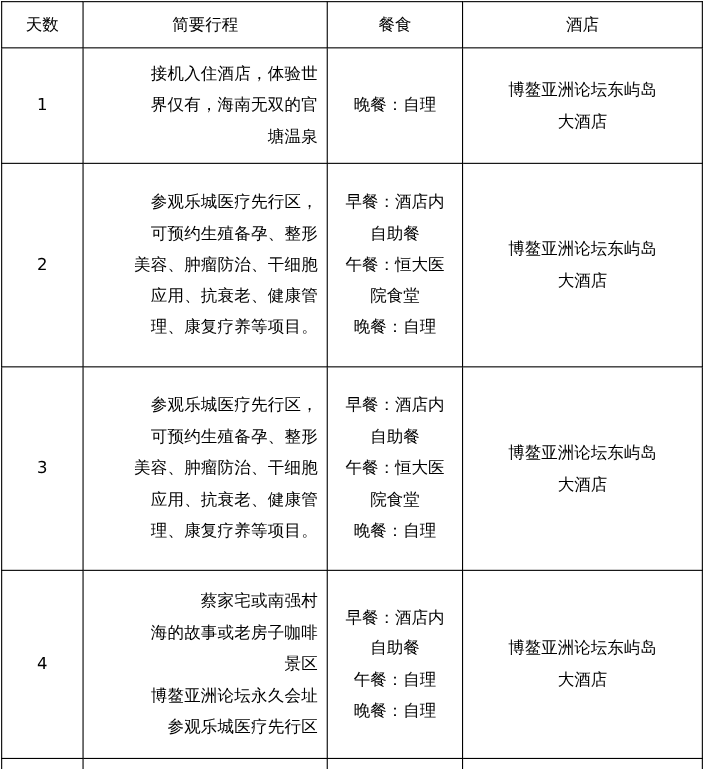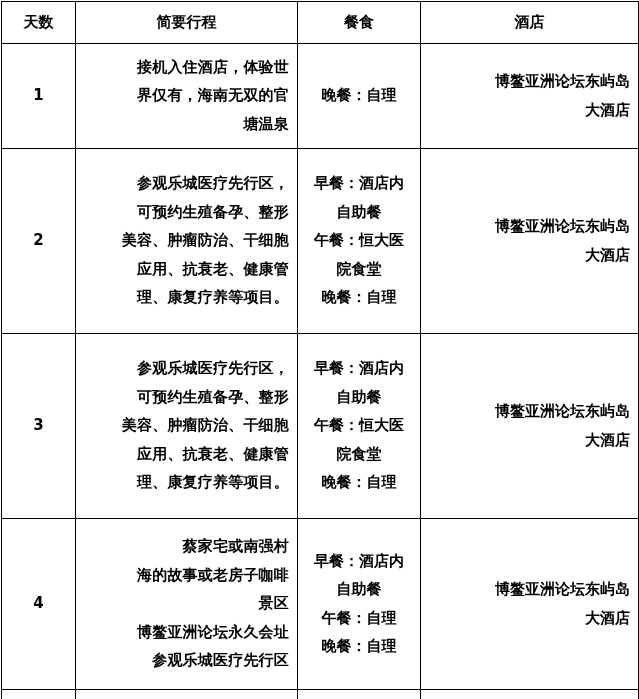--- a/index.html
+++ b/index.html
@@ -21,21 +21,21 @@
   table.itinerary {
     border-collapse: collapse;
     width: 637px;
     margin: 1px;
     table-layout: fixed;
   }
   table.itinerary th,
   table.itinerary td {
     border: 1px solid #000000;
     vertical-align: middle;
-    font-weight: bold;
+    font-weight: normal;
     font-size: 15px;
     line-height: 1.9;
     padding: 6px 8px;
   }
   thead th {
     text-align: center;
     font-size: 15px;
     padding: 5px 4px;
     line-height: 1.5;
   }
@@ -56,21 +56,21 @@
     letter-spacing: 0.2px;
   }
   td.meal-cell {
     text-align: center;
     padding-left: 10px;
     padding-right: 6px;
     vertical-align: top;
     padding-top: 10px;
   }
   td.hotel-cell {
-    text-align: right;
+    text-align: center;
     padding-left: 14px;
     padding-right: 10px;
   }
   .line {
     display: block;
     white-space: nowrap;
   }
   .meal-line {
     display: block;
     white-space: nowrap;

